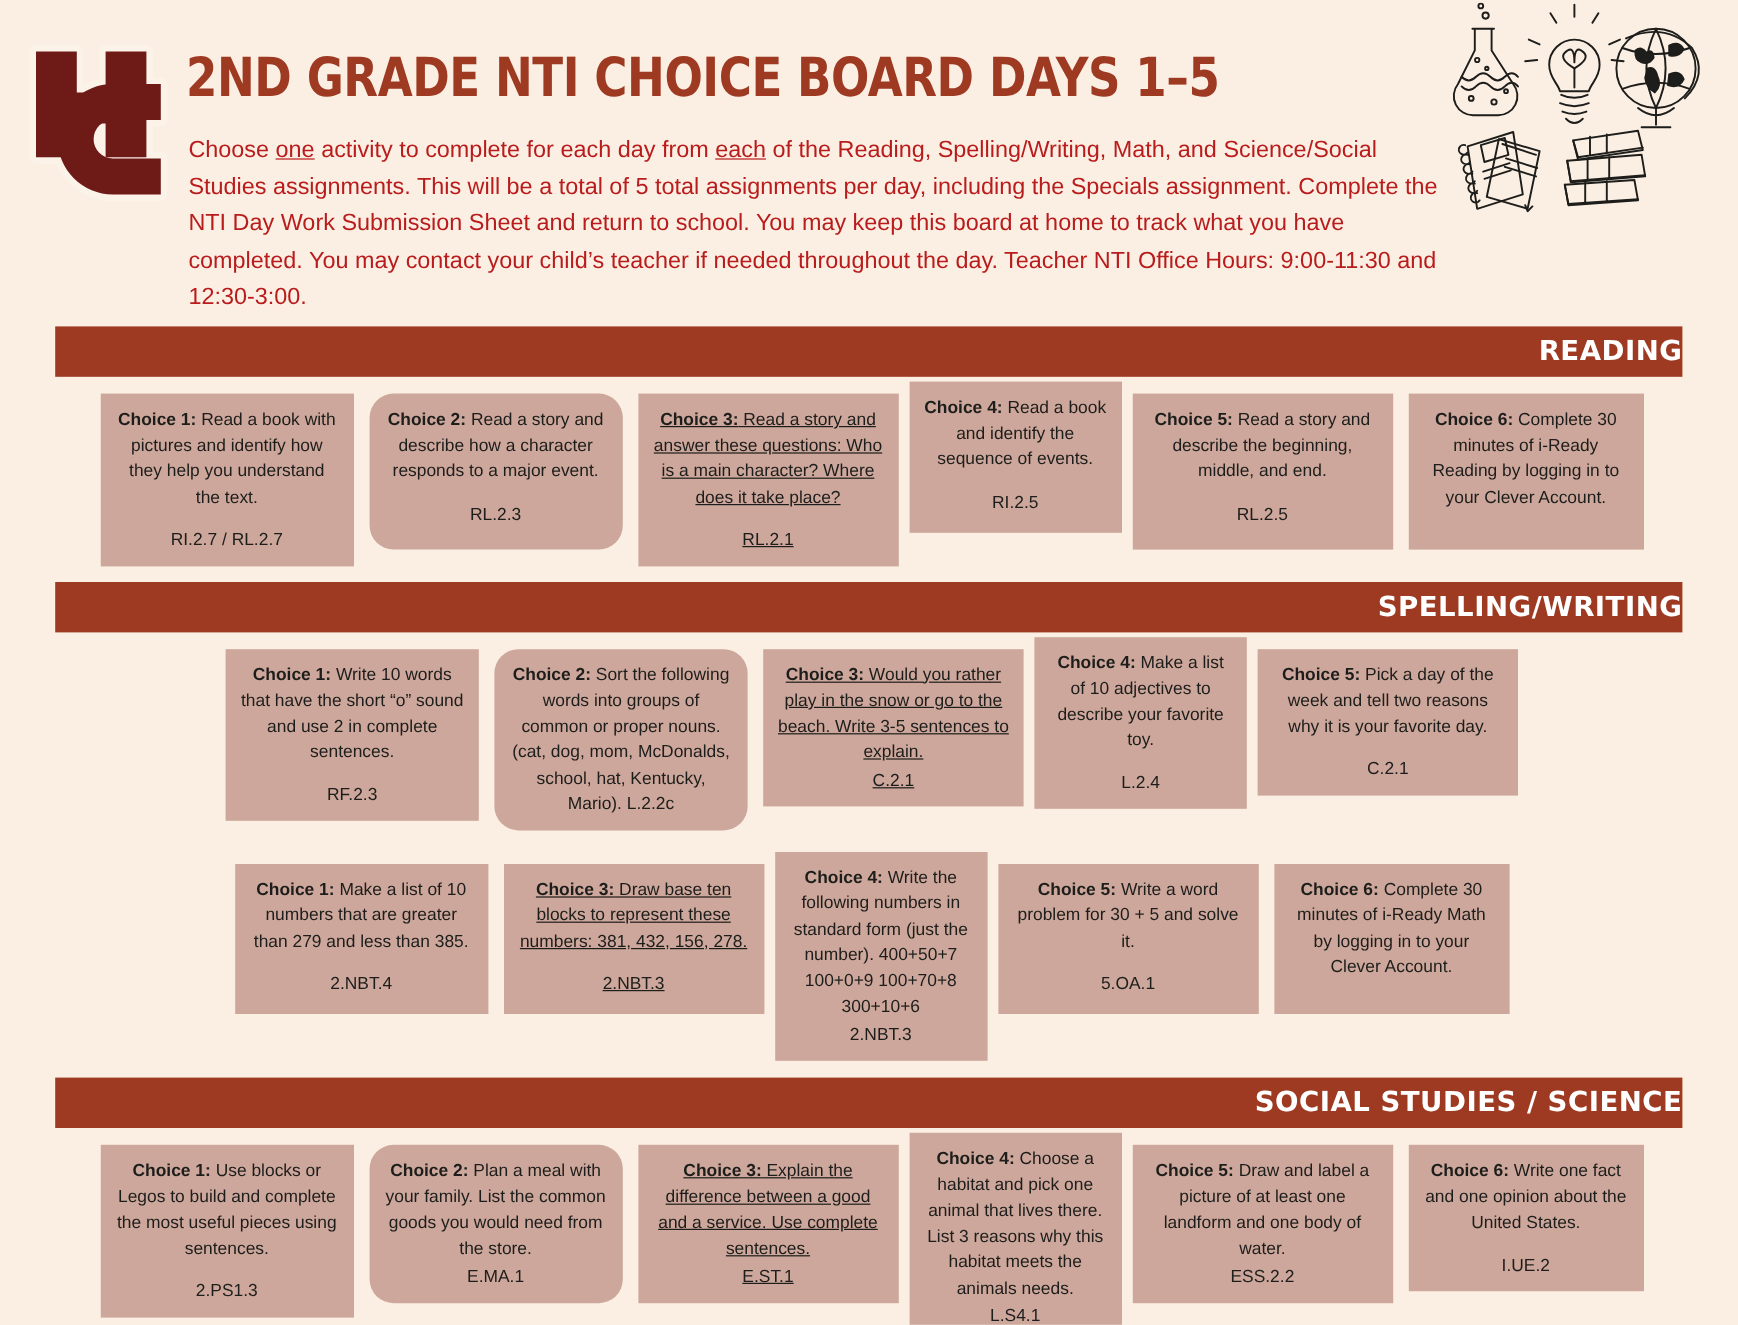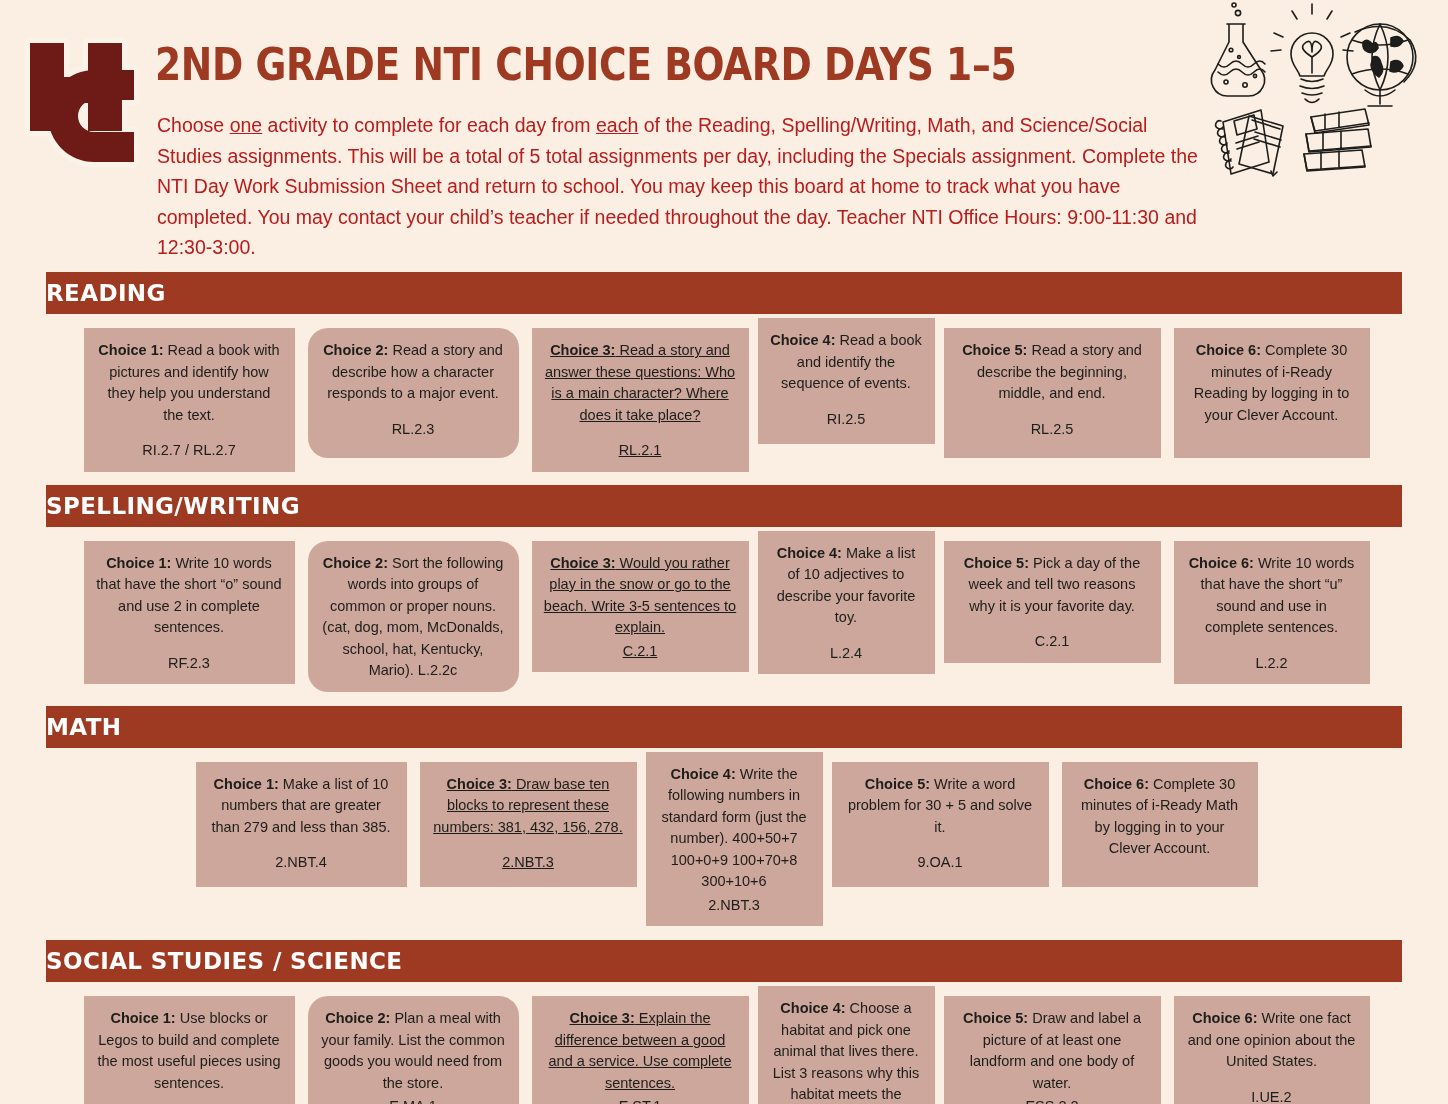--- a/index.html
+++ b/index.html
@@ -77,21 +77,21 @@
   .section {
     margin-bottom: 0px;
   }
 
   .section-bar {
     margin: 0 46px;
     height: 42px;
     background: #9E3A22;
     display: flex;
     align-items: center;
-    justify-content: flex-start;
+    justify-content: flex-end;
   }
   .section-bar span {
     color: #FFFFFF;
     font-size: 23px;
     font-weight: 800;
     letter-spacing: 0.4px;
     font-family: "DejaVu Sans", sans-serif;
   }
 
   .cards {
@@ -243,32 +243,28 @@
     <div class="section sec-spelling">
       <div class="section-bar">
         <span>SPELLING/WRITING</span>
       </div>
       <div class="cards">
         <div class="card col1"><span class="lead">Choice 1:</span><span> Write 10 words that have the short “o” sound and use 2 in complete sentences.</span><span class="code">RF.2.3</span></div>
         <div class="card col2"><span class="lead">Choice 2:</span><span> Sort the following words into groups of common or proper nouns. (cat, dog, mom, McDonalds, school, hat, Kentucky, Mario). L.2.2c</span></div>
         <div class="card col3 tight"><span class="lead">Choice 3:</span><span>  Would you rather play in the snow or go to the beach. Write 3-5 sentences to explain.</span><span class="code code-inline" style="display: block; margin-top: 2px;">C.2.1</span></div>
         <div class="card col4"><span class="lead">Choice 4:</span><span> Make a list of 10 adjectives to describe your favorite toy.</span><span class="code">L.2.4</span></div>
         <div class="card col5"><span class="lead">Choice 5:</span><span> Pick a day of the week and tell two reasons why it is your favorite day.</span><span class="code">C.2.1</span></div>
-        <div class="card col6"><span class="lead">Choice 6:</span><span> Write 10 words that have the short “u” sound and use in complete sentences.</span><span class="code">L.2.2</span></div>
       </div>
     </div>
     <div class="section sec-math">
-      <div class="section-bar">
-        <span>MATH</span>
-      </div>
       <div class="cards">
         <div class="card col1"><span class="lead">Choice 1:</span><span> Make a list of 10 numbers that are greater than 279 and less than 385.</span><span class="code">2.NBT.4</span></div>
         <div class="card col3"><span class="lead">Choice 3:</span><span> Draw base ten blocks to represent these numbers: 381, 432, 156, 278.</span><span class="code">2.NBT.3</span></div>
         <div class="card col4 tight"><span class="lead">Choice 4:</span><span> Write the following numbers in standard form (just the number). 400+50+7 100+0+9   100+70+8   300+10+6</span><span class="code code-inline" style="display: block; margin-top: 2px;">2.NBT.3</span></div>
-        <div class="card col5"><span class="lead">Choice 5:</span><span> Write a word problem for 30 + 5 and solve it.</span><span class="code">9.OA.1</span></div>
+        <div class="card col5"><span class="lead">Choice 5:</span><span> Write a word problem for 30 + 5 and solve it.</span><span class="code">5.OA.1</span></div>
         <div class="card col6"><span class="lead">Choice 6:</span><span> Complete 30 minutes of i-Ready Math by logging in to your Clever Account.</span></div>
       </div>
     </div>
     <div class="section sec-social">
       <div class="section-bar">
         <span>SOCIAL STUDIES / SCIENCE</span>
       </div>
       <div class="cards">
         <div class="card col1"><span class="lead">Choice 1:</span><span> Use blocks or Legos to build and complete the most useful pieces using sentences.</span><span class="code">2.PS1.3</span></div>
         <div class="card col2 tight"><span class="lead">Choice 2:</span><span> Plan a meal with your family. List the common goods you would need from the store.</span><span class="code code-inline" style="display: block; margin-top: 2px;">E.MA.1</span></div>

